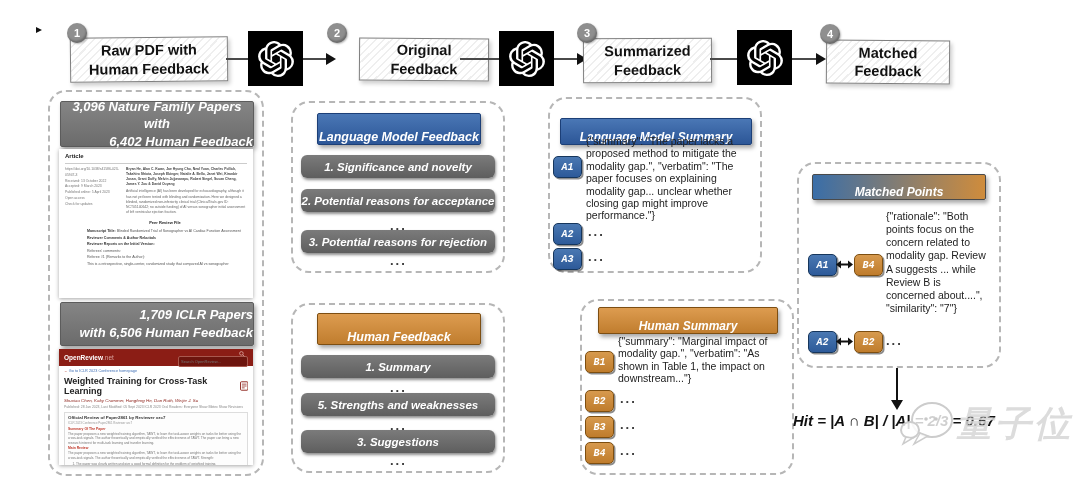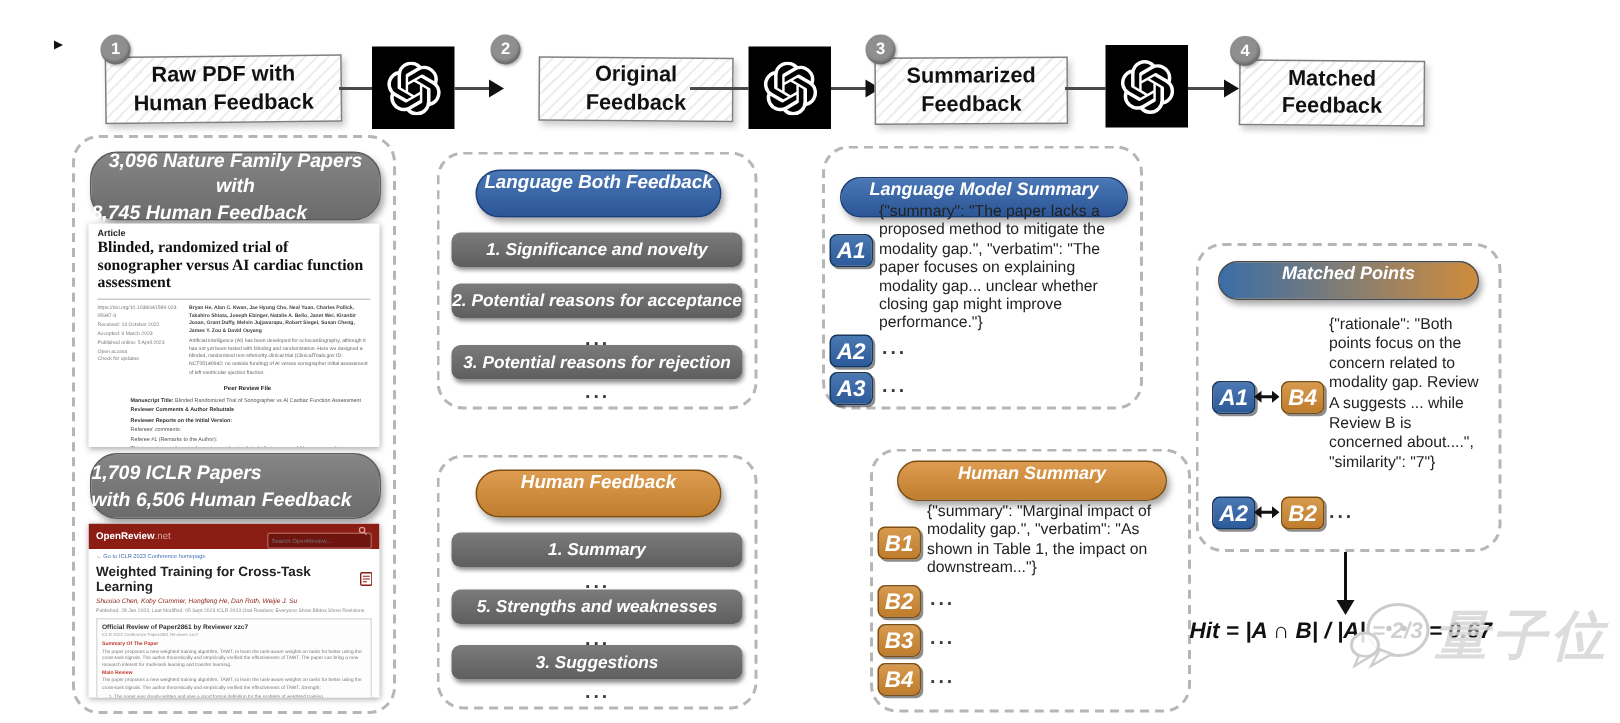--- a/index.html
+++ b/index.html
@@ -18,33 +18,33 @@
   .gpt{position:absolute;width:55px;height:55px;background:#000;display:flex;align-items:center;justify-content:center;}
   .hline{position:absolute;height:0;border-top:2px solid #4a4a4a;}
   .ah-right{position:absolute;width:0;height:0;border-top:6px solid transparent;border-bottom:6px solid transparent;border-left:10px solid #111;}
   .ah-down{position:absolute;width:0;height:0;border-left:6px solid transparent;border-right:6px solid transparent;border-top:10px solid #111;}
   .vline{position:absolute;width:0;border-left:2px solid #111;}
 
   
   .panel{position:absolute;border:2px dashed #b6b6b6;border-radius:18px;background:#fff;}
 
   
-  .badge{position:absolute;border-radius:18px;display:flex;align-items:flex-start;justify-content:center;
+  .badge{position:absolute;border-radius:2px;display:flex;align-items:flex-end;justify-content:center;
     color:#fff;font-style:italic;font-weight:bold;text-align:center;box-shadow:2px 3px 4px rgba(0,0,0,.35);}
   .badge.blue{background:linear-gradient(#4a77b5,#2c5697);border:1.5px solid #1c3f77;}
   .badge.orange{background:linear-gradient(#dd9c50,#c07d2e);border:1.5px solid #7d4e12;}
   .badge.grad{background:linear-gradient(90deg,#3a6ea8,#cf8c3c);border:1.5px solid #4a4a4a;}
   .badge.gray{background:linear-gradient(#858585,#6b6b6b);border:1px solid #5c5c5c;font-size:13px;line-height:1.35;flex-direction:column;}
   .bar{position:absolute;height:23px;border-radius:6px;background:linear-gradient(#7b7b7b,#5e5e5e);
     box-shadow:1px 2px 3px rgba(0,0,0,.45);color:#fff;font-style:italic;font-weight:bold;font-size:11.5px;
     display:flex;align-items:center;justify-content:center;white-space:nowrap;}
   .dots{position:absolute;color:#3a3a3a;font-weight:800;font-size:13px;letter-spacing:2px;}
 
   .tag{position:absolute;width:27px;height:20px;border-radius:5px;display:flex;align-items:center;justify-content:center;
-    color:#fff;font-style:italic;font-weight:bold;font-size:15px;box-shadow:1.5px 1.5px 0 rgba(0,0,0,.45);}
+    color:#fff;font-style:italic;font-weight:bold;font-size:10px;box-shadow:1.5px 1.5px 0 rgba(0,0,0,.45);font-family:Liberation Mono, monospace;}
   .tag.a{background:linear-gradient(#4a78b2,#2d5a99);border:1.2px solid #16365c;}
   .tag.b{background:linear-gradient(#d79a4e,#bf7c2c);border:1.2px solid #7d4e10;}
 
   .jsontext{position:absolute;font-size:10.5px;line-height:1.18;color:#222;}
 
   
   .doc{position:absolute;background:#fff;box-shadow:0 1px 4px rgba(0,0,0,.35);overflow:hidden;}
   .kicker{font-size:6px;font-weight:bold;color:#222;margin:4px 0 1px 6px;}
   .nat-title{font-family:"Liberation Serif", serif;font-weight:bold;font-size:10.5px;line-height:1.1;margin:0 6px;color:#111;}
   .nat-cols{display:flex;gap:5px;margin:4px 6px 0 6px;border-top:1px solid #ccc;padding-top:3px;}
@@ -139,26 +139,25 @@
   <div class="num-circle" style="left:820px;top:24px;">4</div>
   <div class="stage-box" style="left:826px;top:40px;width:122px;height:42px;transform:rotate(0.5deg);">
     <span>Matched</span>
     <span>Feedback</span>
   </div>
 
   <div class="panel" style="left:48px;top:90px;width:212px;height:382px;">
 
     <div class="badge gray" style="left:10px;top:9px;width:192px;height:44px;">
       <span>3,096 Nature Family Papers with</span>
-      <span>8,745 Human Feedback</span>
+      <span>6,402 Human Feedback</span>
     </div>
 
     <div class="doc" style="left:9px;top:57px;width:194px;height:149px;">
       <div class="kicker">Article</div>
-      <div class="nat-title">Blinded, randomized trial of sonographer versus AI cardiac function assessment</div>
       <div class="nat-cols">
         <div class="nat-left" style="white-space: pre-line;">https://doi.org/10.1038/s41586-023-05947-3
 Received: 13 October 2022
 Accepted: 9 March 2023
 Published online: 5 April 2023
 Open access
 Check for updates</div>
         <div class="nat-right">
           <div class="auth">Bryan He, Alan C. Kwan, Jae Hyung Cho, Neal Yuan, Charles Pollick, Takahiro Shiota, Joseph Ebinger, Natalie A. Bello, Janet Wei, Kiranbir Josan, Grant Duffy, Melvin Jujjavarapu, Robert Siegel, Susan Cheng, James Y. Zou &amp; David Ouyang</div>
           <div>Artificial intelligence (AI) has been developed for echocardiography, although it has not yet been tested with blinding and randomization. Here we designed a blinded, randomized non-inferiority clinical trial (ClinicalTrials.gov ID: NCT05140642; no outside funding) of AI versus sonographer initial assessment of left ventricular ejection fraction.</div>
@@ -212,21 +211,21 @@
         <div>The paper proposes a new weighted training algorithm, TAWT, to learn the task-aware weights on tasks for better using the cross-task signals. The author theoretically and empirically verified the effectiveness of TAWT. Strength:</div>
         <ol>
           <li>The paper was clearly written and give a good formal definition for the problem of weighted training.</li>
 
         </ol>
       </div>
     </div>
   </div>
 
   <div class="panel" style="left:291px;top:101px;width:210px;height:168px;">
-    <div class="badge blue" style="left:24px;top:10px;width:162px;height:30px;font-size:12.5px;">Language Both Feedback</div>
+    <div class="badge blue" style="left:24px;top:10px;width:162px;height:30px;font-size:12.5px;">Language Model Feedback</div>
     <div class="bar" style="left:8px;top:52px;width:194px;">1. Significance and novelty</div>
     <div class="dots" style="left:97px;top:77px;">...</div>
     <div class="bar" style="left:8px;top:86px;width:194px;">2. Potential reasons for acceptance</div>
     <div class="dots" style="left:97px;top:115px;">...</div>
     <div class="bar" style="left:8px;top:127px;width:194px;">3. Potential reasons for rejection</div>
     <div class="dots" style="left:97px;top:150px;">...</div>
   </div>
 
   <div class="panel" style="left:291px;top:303px;width:210px;height:166px;">
     <div class="badge orange" style="left:24px;top:8px;width:162px;height:30px;font-size:12.5px;">Human Feedback</div>

